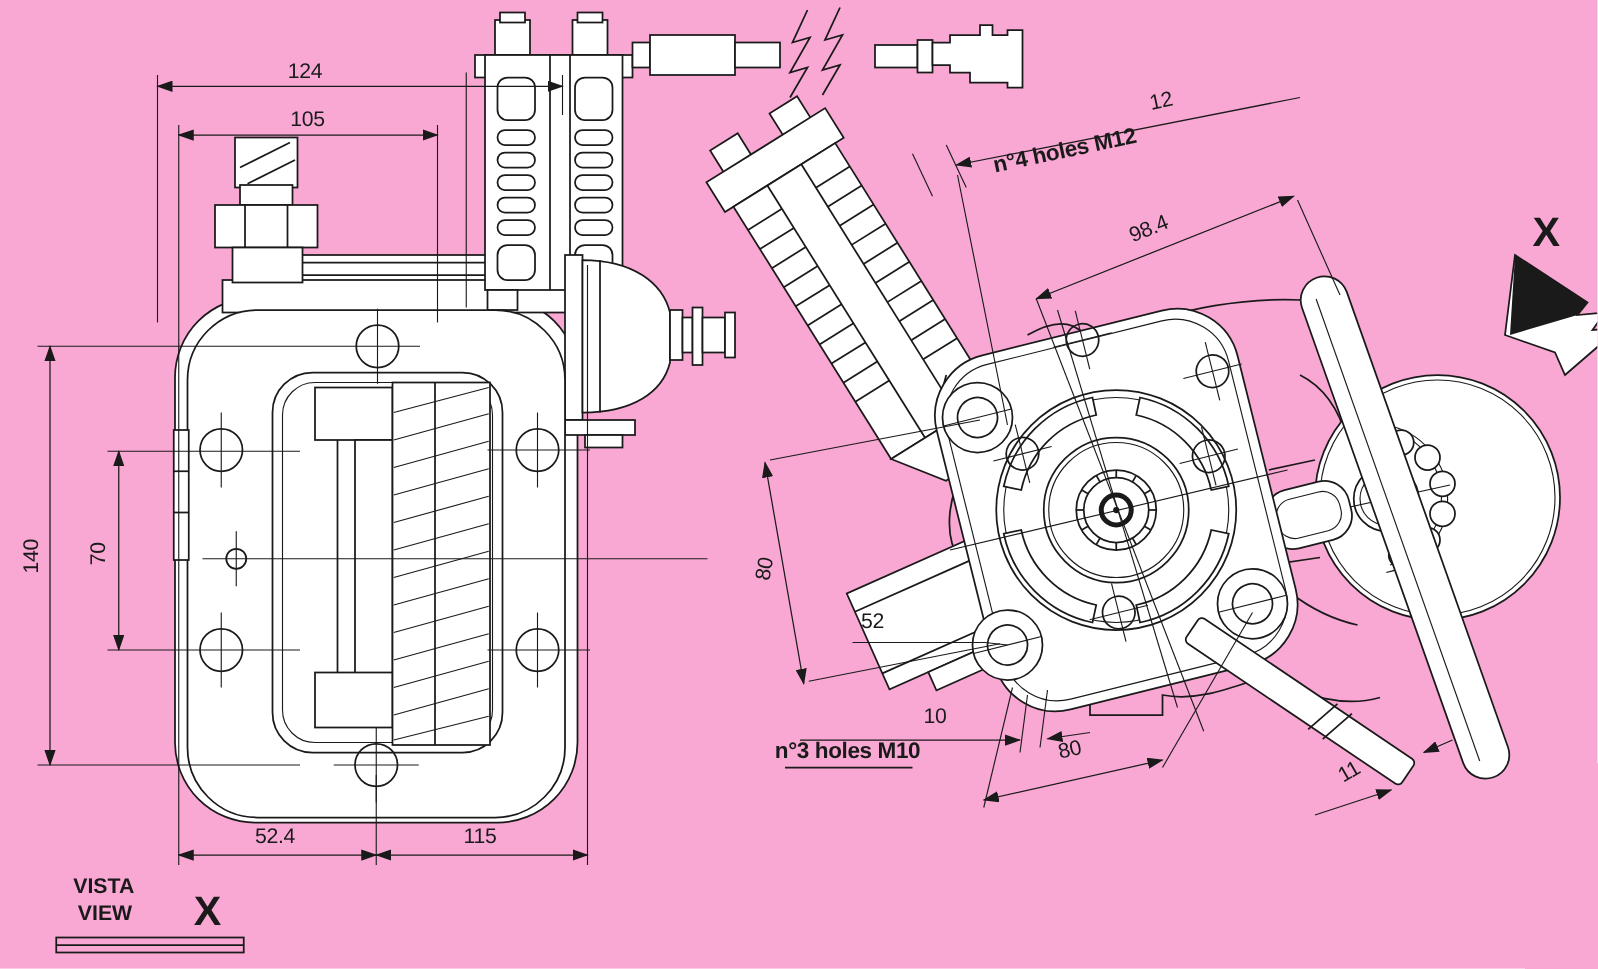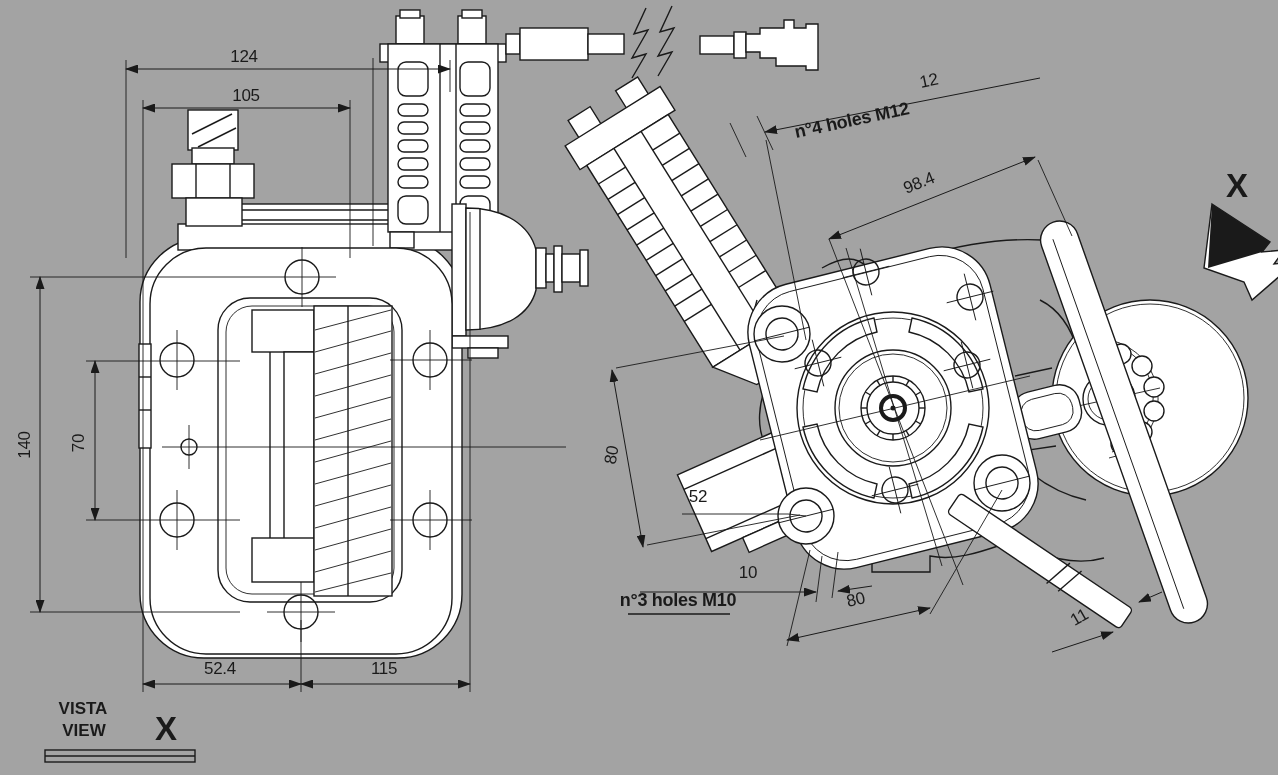--- a/index.html
+++ b/index.html
@@ -1,16 +1,16 @@
 <!DOCTYPE html>
 <html><head>
 <meta charset="utf-8">
 <style>
   html,body{margin:0;padding:0;background:#ffffff;}
-  .stage{width:1278px;height:775px;position:relative;background:#a3a3a3;overflow:hidden;}
+  .stage{width:1278px;height:775px;position:relative;background:#f9a8d4;overflow:hidden;}
   svg{display:block;}
   text{font-family:"Liberation Sans",sans-serif;fill:#1a1a1a;}
   .dim{font-size:17px;font-weight:500;letter-spacing:-0.3px;}
   .lbl{font-size:18px;font-weight:700;letter-spacing:-0.3px;}
   .cap{font-size:17px;font-weight:700;}
   .bigx{font-size:33px;font-weight:700;}
   .ln{stroke:#1a1a1a;stroke-width:1.4;fill:none;}
   .lw{stroke:#1a1a1a;stroke-width:1.4;fill:#ffffff;}
   .th{stroke:#1a1a1a;stroke-width:0.9;fill:none;}
   .dm{stroke:#1a1a1a;stroke-width:1;fill:none;}

